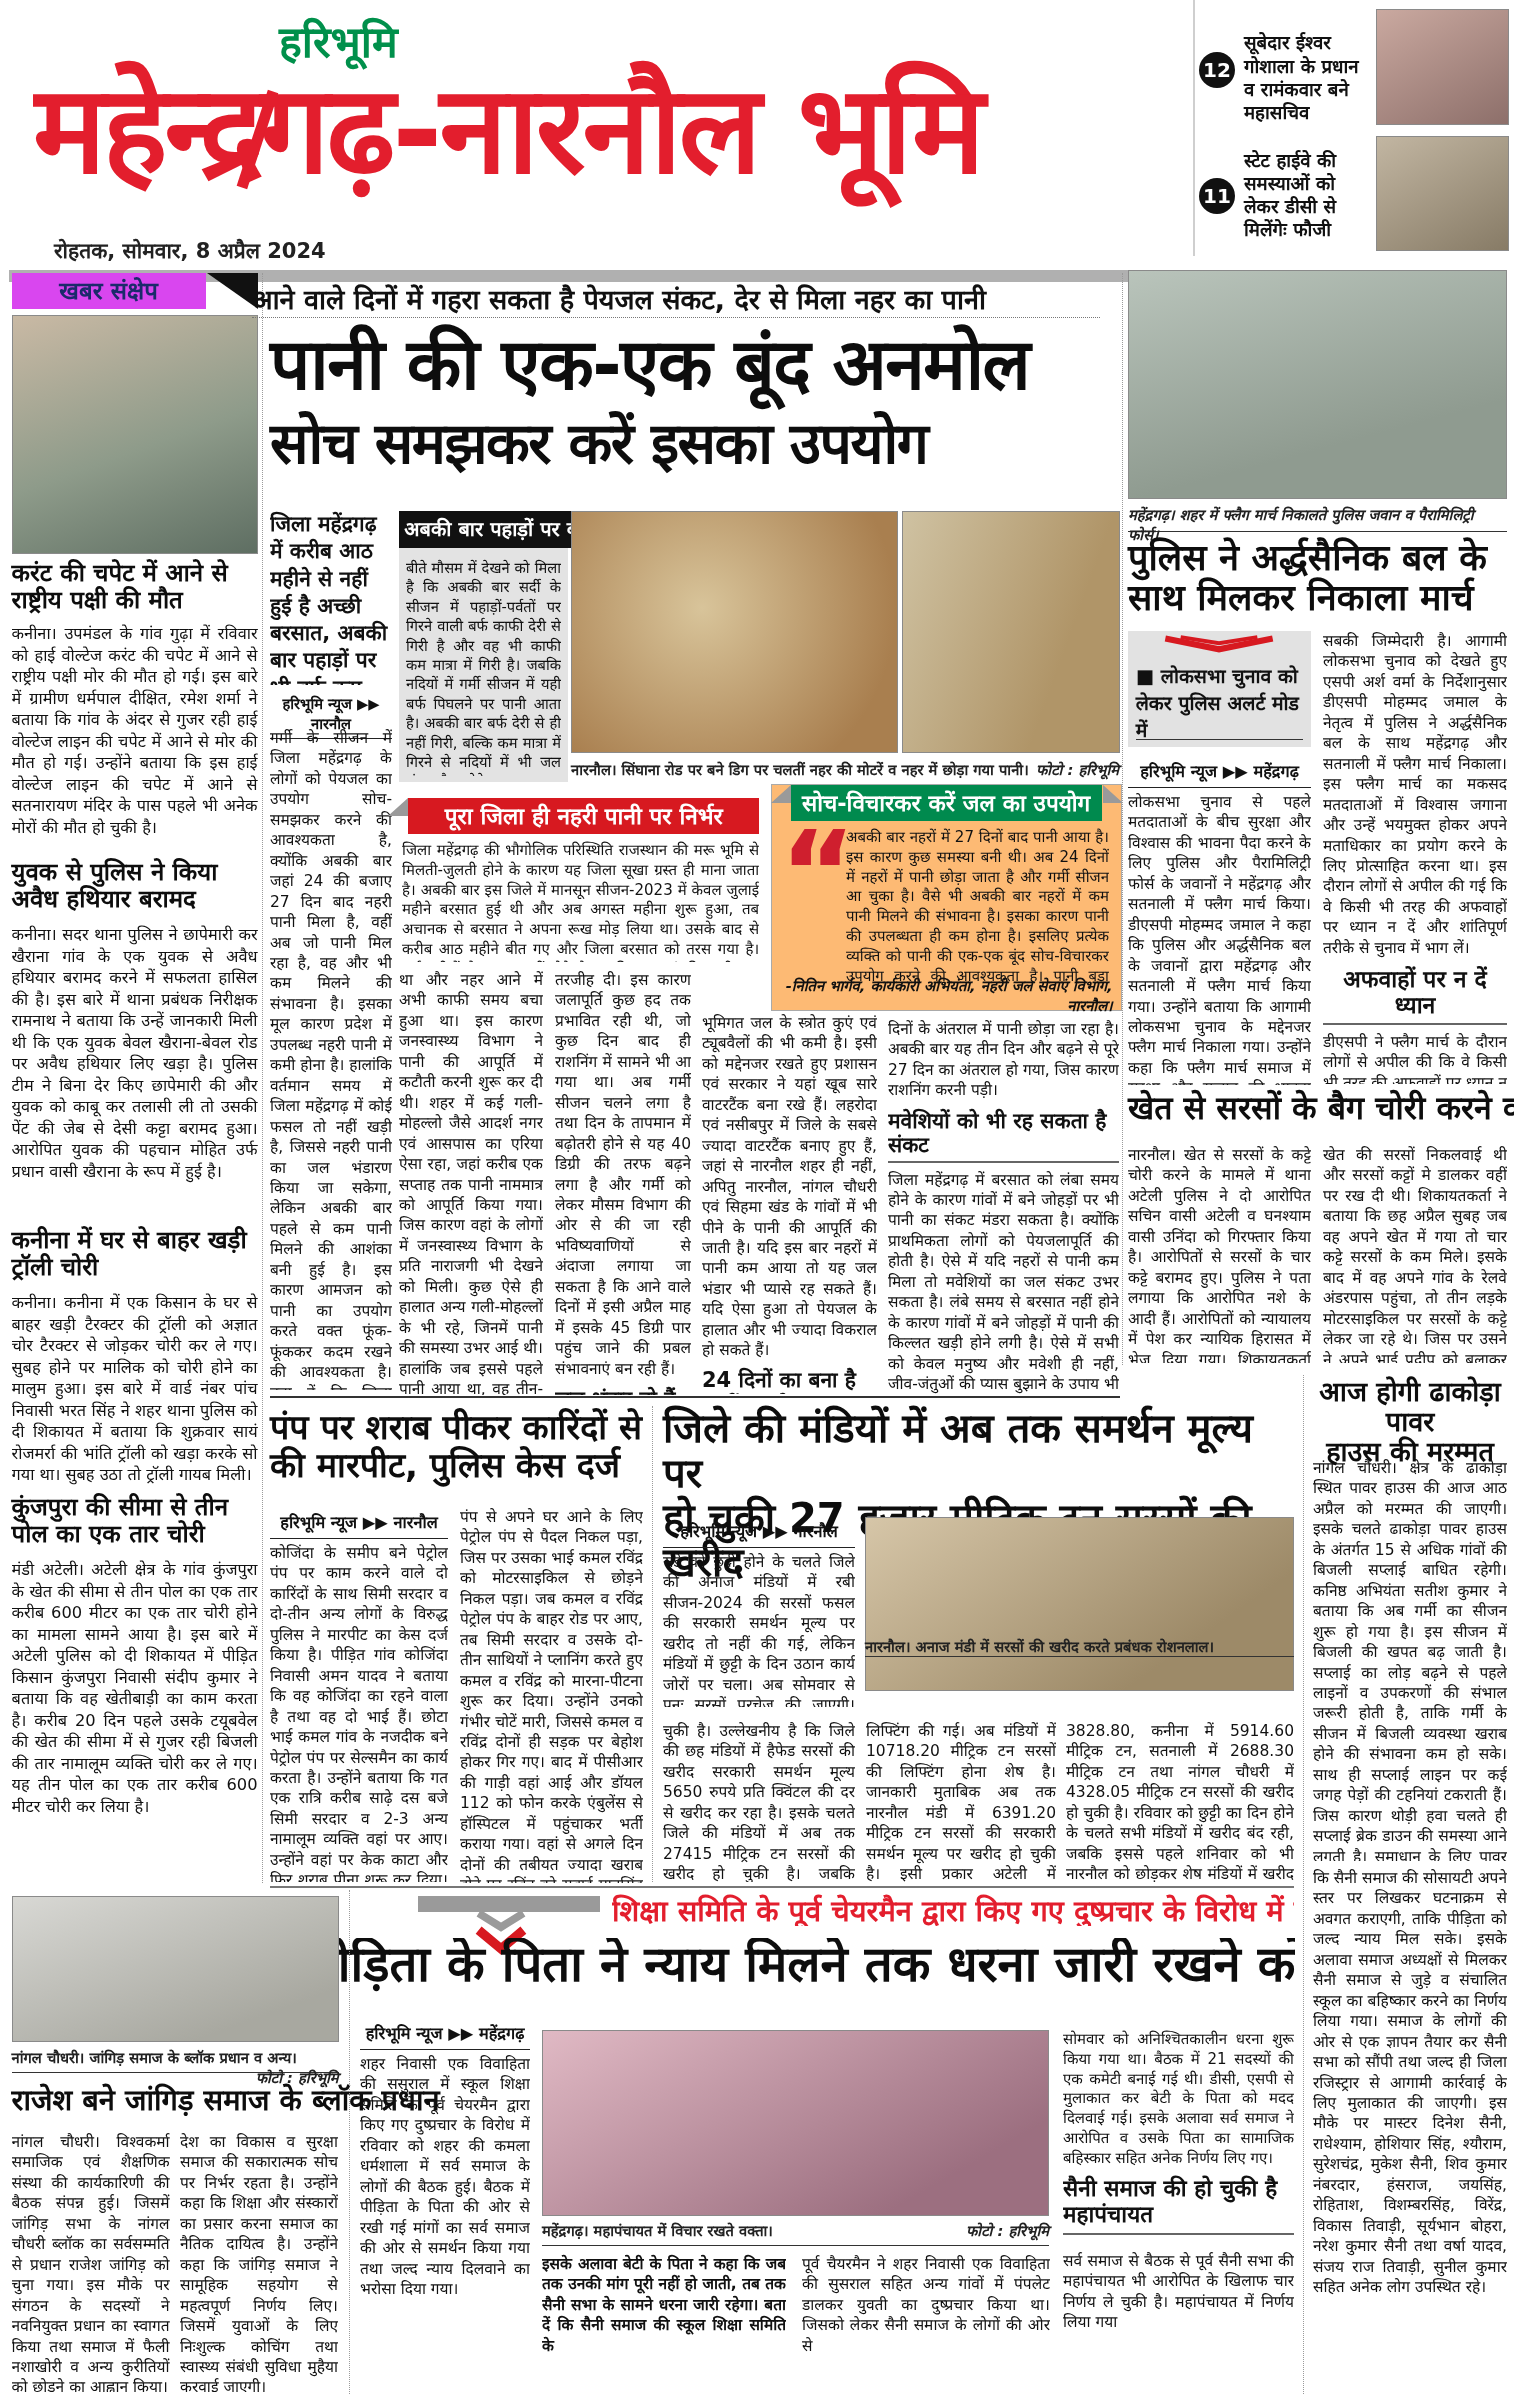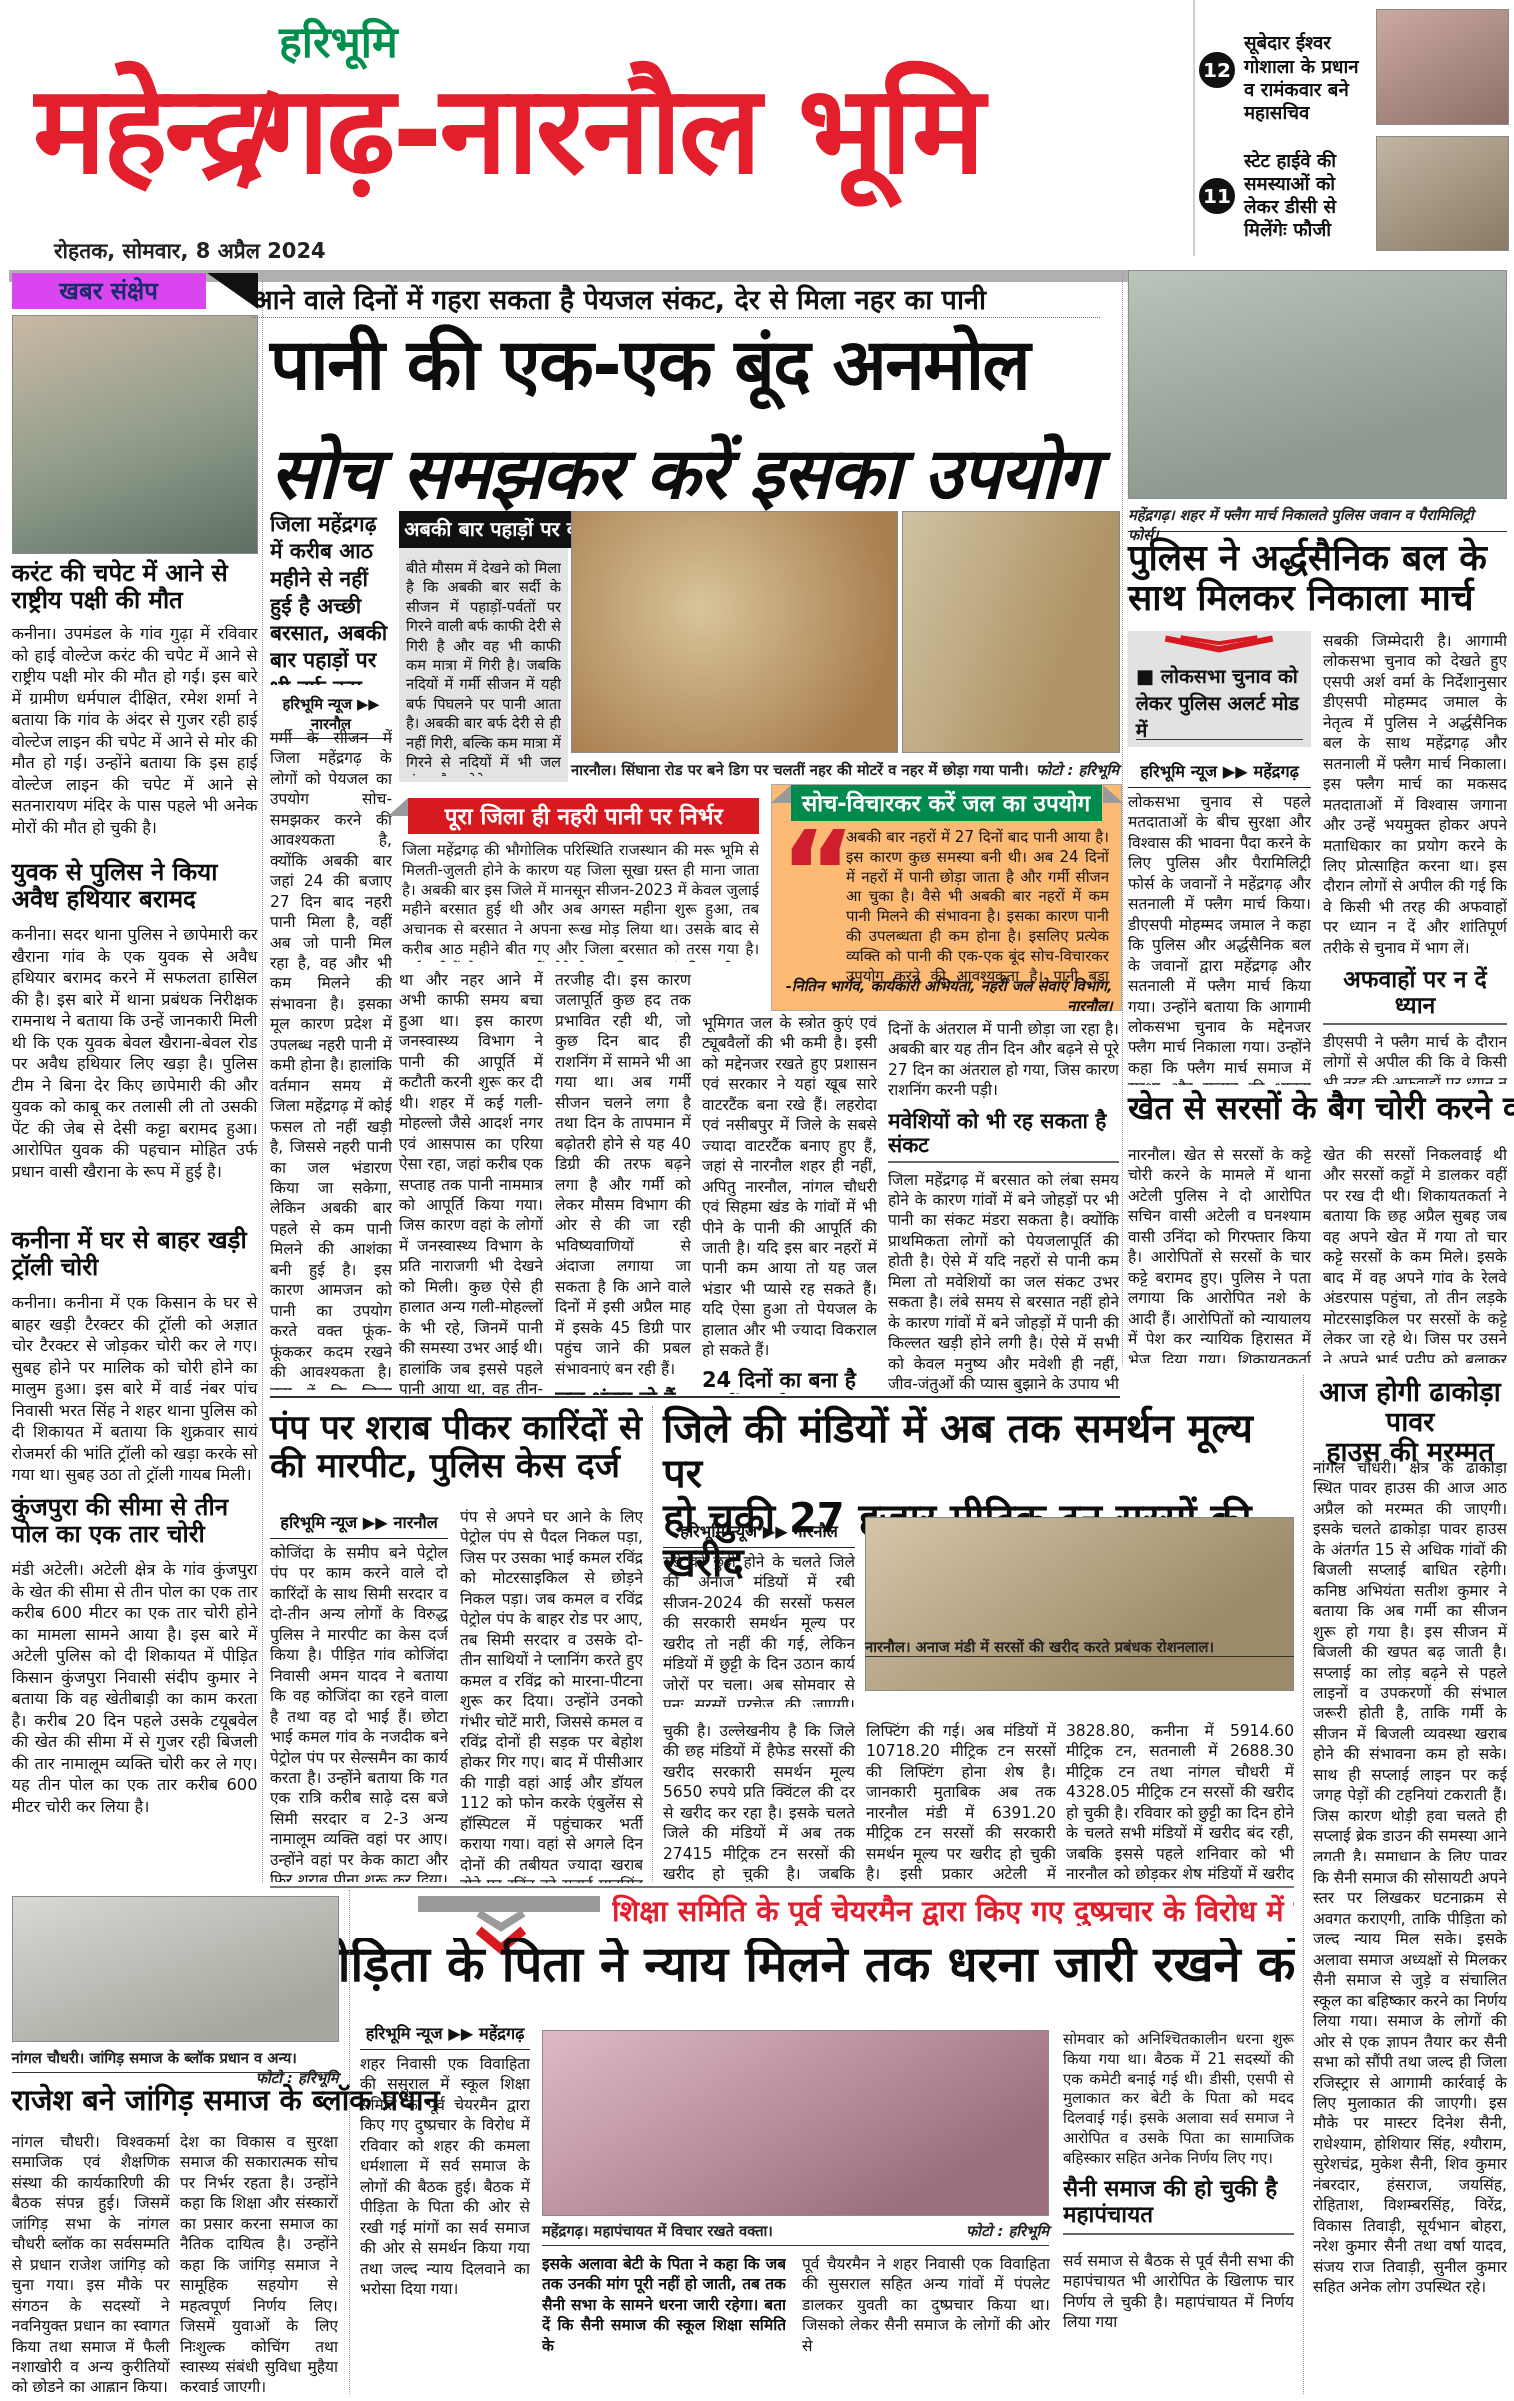--- a/index.html
+++ b/index.html
@@ -54,21 +54,21 @@
     <div class="b body-txt" style="left:0;top:651px;width:246px;height:296px;font-size:16.3px;">कनीना। सदर थाना पुलिस ने छापेमारी कर खैराना गांव के एक युवक से अवैध हथियार बरामद करने में सफलता हासिल की है। इस बारे में थाना प्रबंधक निरीक्षक रामनाथ ने बताया कि उन्हें जानकारी मिली थी कि एक युवक बेवल खैराना-बेवल रोड पर अवैध हथियार लिए खड़ा है। पुलिस टीम ने बिना देर किए छापेमारी की और युवक को काबू कर तलासी ली तो उसकी पेंट की जेब से देसी कट्टा बरामद हुआ। आरोपित युवक की पहचान मोहित उर्फ प्रधान वासी खैराना के रूप में हुई है।</div>
     <div class="b headline" style="left:0;top:954px;width:246px;height:62px;font-size:24px;">कनीना में घर से बाहर खड़ी ट्रॉली चोरी</div>
     <div class="b body-txt" style="left:0;top:1019px;width:246px;height:194px;font-size:16.3px;">कनीना। कनीना में एक किसान के घर से बाहर खड़ी टैरक्टर की ट्रॉली को अज्ञात चोर टैरक्टर से जोड़कर चोरी कर ले गए। सुबह होने पर मालिक को चोरी होने का मालुम हुआ। इस बारे में वार्ड नंबर पांच निवासी भरत सिंह ने शहर थाना पुलिस को दी शिकायत में बताया कि शुक्रवार सायं रोजमर्रा की भांति ट्रॉली को खड़ा करके सो गया था। सुबह उठा तो ट्रॉली गायब मिली।</div>
     <div class="b headline" style="left:0;top:1221px;width:246px;height:62px;font-size:24px;">कुंजपुरा की सीमा से तीन पोल का एक तार चोरी</div>
     <div class="b body-txt" style="left:0;top:1286px;width:246px;height:321px;font-size:16.3px;">मंडी अटेली। अटेली क्षेत्र के गांव कुंजपुरा के खेत की सीमा से तीन पोल का एक तार करीब 600 मीटर का एक तार चोरी होने का मामला सामने आया है। इस बारे में अटेली पुलिस को दी शिकायत में पीड़ित किसान कुंजपुरा निवासी संदीप कुमार ने बताया कि वह खेतीबाड़ी का काम करता है। करीब 20 दिन पहले उसके टयूबवेल की खेत की सीमा में से गुजर रही बिजली की तार नामालूम व्यक्ति चोरी कर ले गए। यह तीन पोल का एक तार करीब 600 मीटर चोरी कर लिया है।</div>
   </div>
   <div class="b vrule" style="left:262px;top:273px;height:1610px;"></div>
 
   <div class="b" style="left:252px;top:280px;width:848px;height:34px;font-size:27px;font-weight:800;border-bottom:1.5px dotted #777;padding-bottom:3.1px;">आने वाले दिनों में गहरा सकता है पेयजल संकट, देर से मिला नहर का पानी</div>
   <div class="b headline" style="left:270px;top:325px;width:852px;height:87px;font-size:71px;letter-spacing:-1.5px;white-space:nowrap;">पानी की एक-एक बूंद अनमोल</div>
-  <div class="b headline" style="left:270px;top:434px;width:852px;height:87px;font-size:71px;letter-spacing:-1.5px;white-space:nowrap;font-style:italic;">सोच समझकर करें इसका उपयोग</div>
+  <div class="b headline" style="left:270px;top:412px;width:852px;height:87px;font-size:57px;letter-spacing:-1.5px;white-space:nowrap;">सोच समझकर करें इसका उपयोग</div>
 
   <div class="b lead-drop" style="left:270px;top:511px;width:122px;height:174px;font-size:21px;line-height:1.3;overflow:hidden;">जिला महेंद्रगढ़ में करीब आठ महीने से नहीं हुई है अच्छी बरसात, अबकी बार पहाड़ों पर भी बर्फ कम जमी</div>
   <div class="b byline" style="left:270px;top:691px;width:122px;font-size:14.7px;">हरिभूमि न्यूज ▶▶ नारनौल</div>
   <div class="b body-txt" style="left:270px;top:728px;width:122px;height:662px;font-size:15.5px;">गर्मी के सीजन में जिला महेंद्रगढ़ के लोगों को पेयजल का उपयोग सोच-समझकर करने की आवश्यकता है, क्योंकि अबकी बार जहां 24 की बजाए 27 दिन बाद नहरी पानी मिला है, वहीं अब जो पानी मिल रहा है, वह और भी कम मिलने की संभावना है। इसका मूल कारण प्रदेश में उपलब्ध नहरी पानी में कमी होना है। हालांकि वर्तमान समय में जिला महेंद्रगढ़ में कोई फसल तो नहीं खड़ी है, जिससे नहरी पानी का जल भंडारण किया जा सकेगा, लेकिन अबकी बार पहले से कम पानी मिलने की आशंका बनी हुई है। इस कारण आमजन को पानी का उपयोग करते वक्त फूंक-फूंककर कदम रखने की आवश्यकता है। बता दें कि जिला महेंद्रगढ़ में खुबडू हैड से नहरों में पानी छोड़ा जाता है। यह पानी अब छोड़ा जा चुका है, जो शनिवार प्रातः नारनौल की नहरों में पहुंच गया था। इस बार जो पानी आया है, वह 24 दिन की बजाए 27 दिन के अंतराल से आया है। 27 दिन बाद पानी आने से जिला महेंद्रगढ़ में पीने के पानी के हालात बेहद खराब हो गए थे। कई गांवों ही नहीं, शहर खासकर जिला नारनौल पर ही पानी की राशनिंग करके की जाने लगी थी। यह सिलसिला करीब एक पखवाड़ा पहले ही शुरू कर दिया गया था, क्योंकि यहां उपलब्ध नहरी वाटर टैंकों में पानी कम था</div>
 
   <div class="b" style="left:399px;top:511px;width:169px;height:271px;background:#e3e3e3;"></div>
   <div class="b box-hdr" style="left:399px;top:511px;width:226px;height:37px;background:#111;font-size:20px;line-height:37px;clip-path:polygon(0 0,100% 0,92% 100%,0 100%);">अबकी बार पहाड़ों पर बर्फ भी कम जमी</div>
   <div class="b body-txt" style="left:406px;top:558px;width:155px;height:218px;font-size:14.7px;">बीते मौसम में देखने को मिला है कि अबकी बार सर्दी के सीजन में पहाड़ों-पर्वतों पर गिरने वाली बर्फ काफी देरी से गिरी है और वह भी काफी कम मात्रा में गिरी है। जबकि नदियों में गर्मी सीजन में यही बर्फ पिघलने पर पानी आता है। अबकी बार बर्फ देरी से ही नहीं गिरी, बल्कि कम मात्रा में गिरने से नदियों में भी जल संकट पैदा होने का खतरा बन रहा है और इससे हरियाणा भी अछूता नहीं है, जिसका असर प्रदेश के अंतिम छोर पर बसे जिला महेंद्रगढ़ की नहरी पानी की आपूर्ति पर भी पड़ सकता है।</div>
 
   <div class="b photo" style="left:571px;top:511px;width:327px;height:242px;background:radial-gradient(circle at 40% 40%,#d8c49a,#a97f4f 80%);"></div>

